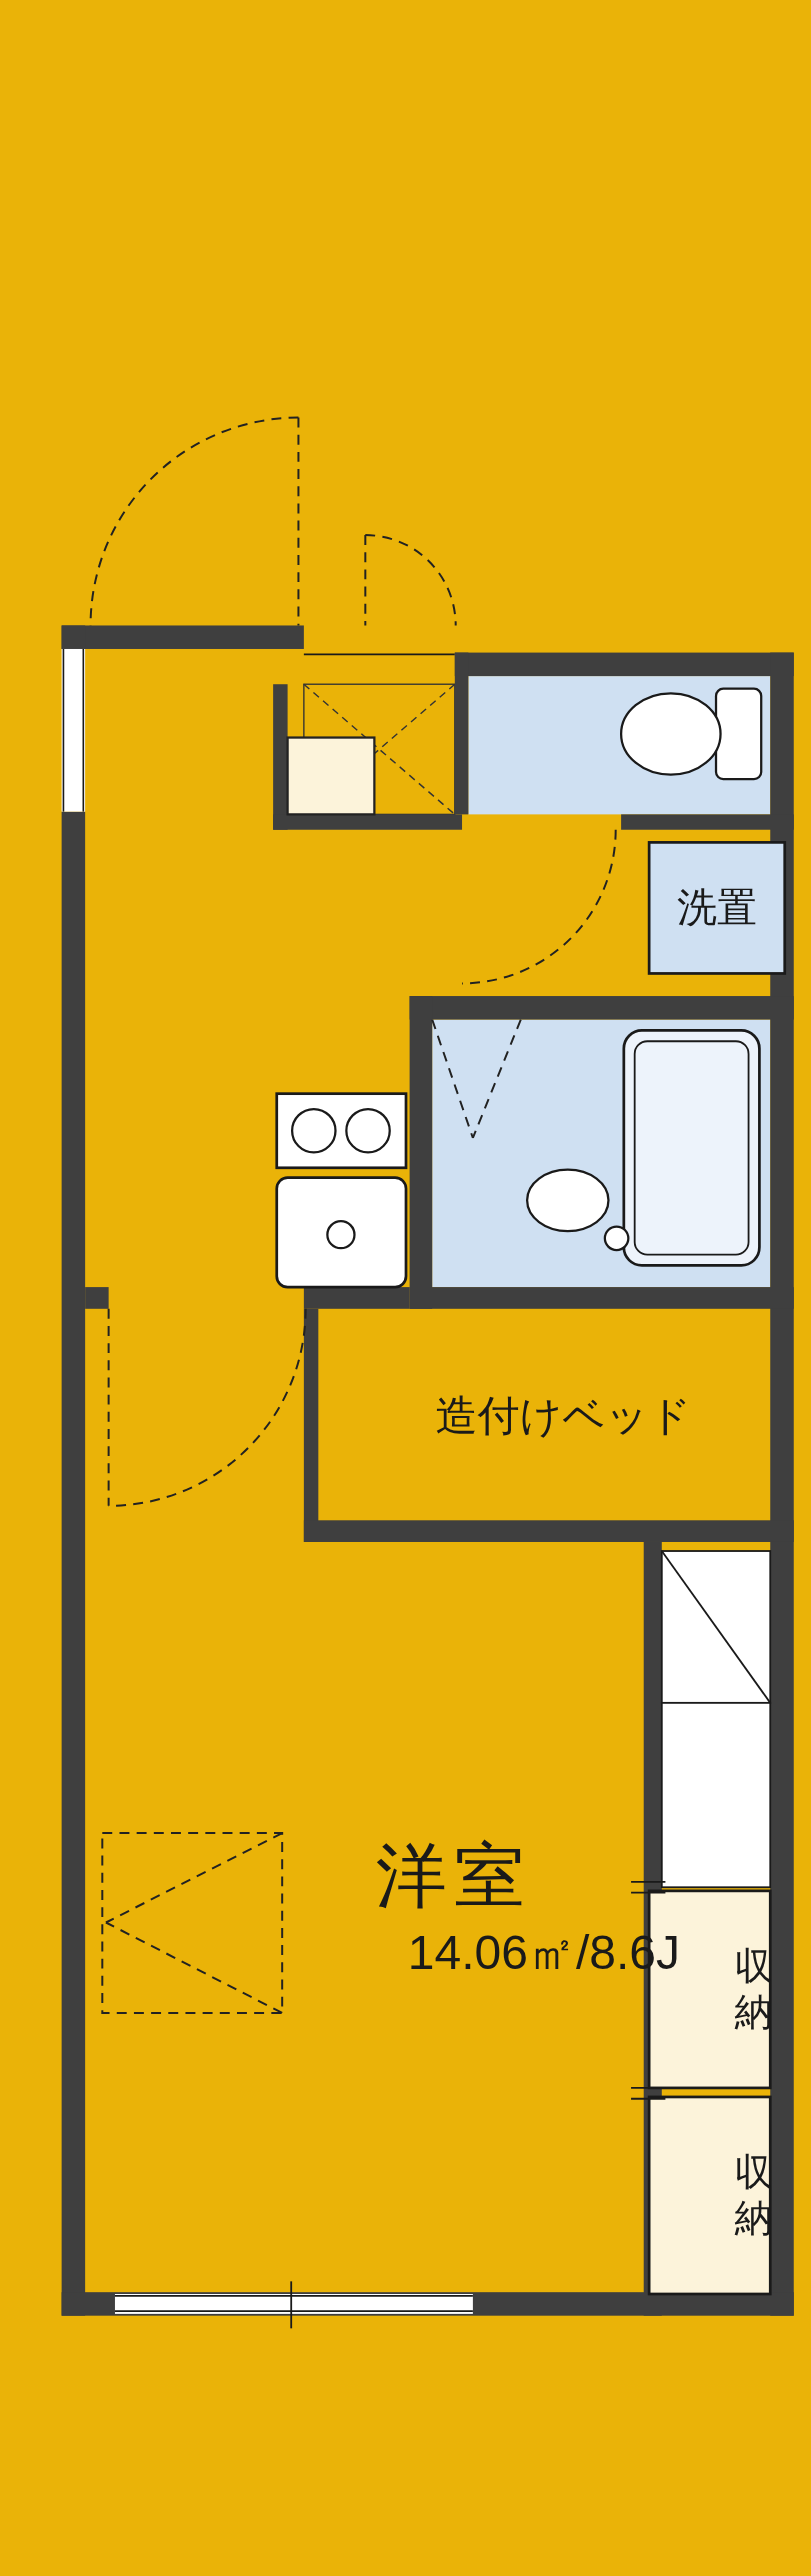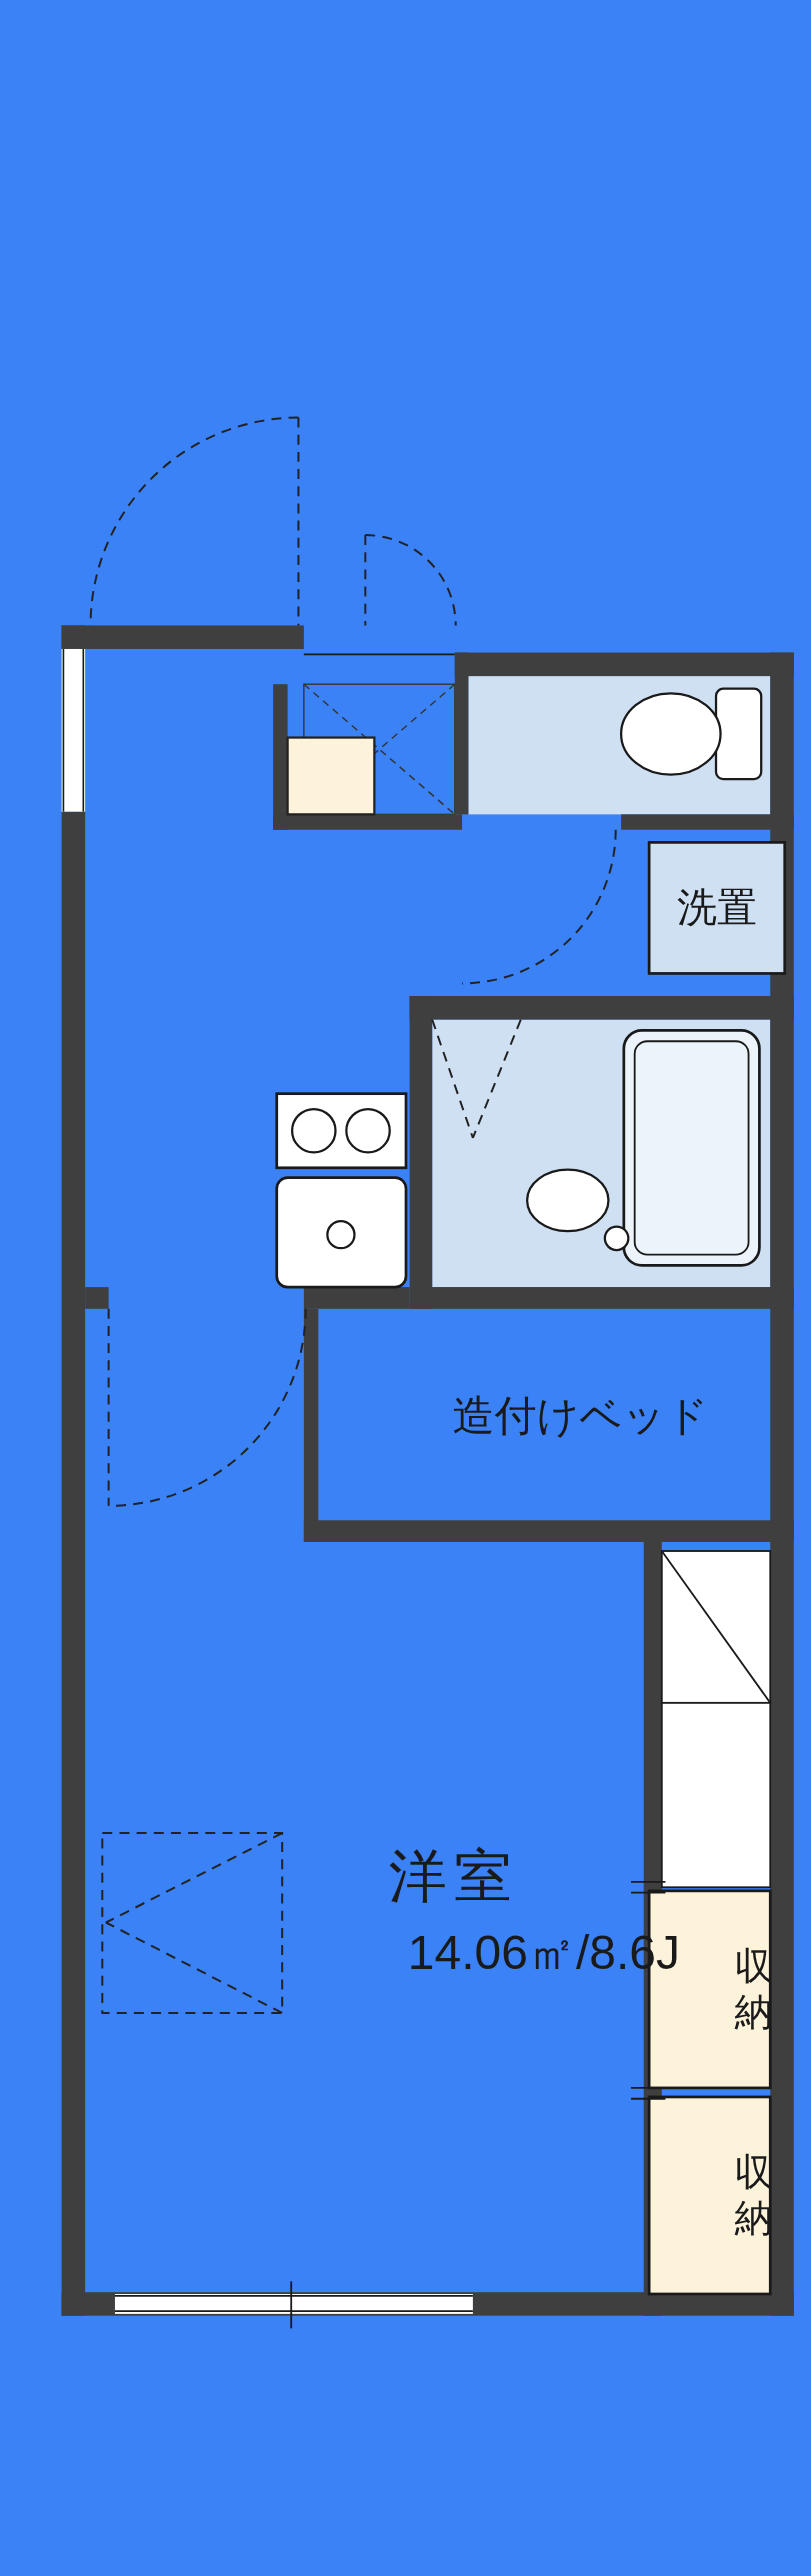--- a/index.html
+++ b/index.html
@@ -1,32 +1,32 @@
 <!DOCTYPE html>
 <html style="--wall: #3f3f3f; --water: #cfe0f2; --cream: #fcf3da; --line: #1a1a1a;font-size:14.5px"><head>
 <meta charset="utf-8">
 <style>
   html,body{margin:0;padding:0;background:#fff;}
-  .canvas{position:relative;width:812px;height:2576px;background:#3b82f6;
+  .canvas{position:relative;width:812px;height:2576px;background:#eab308;
           font-family:"Liberation Sans",sans-serif;overflow:hidden;}
   .canvas svg{position:absolute;left:0;top:0;}
   .wall{fill:var(--wall,#3f3f3f);}
   .water{fill:var(--water,#cfe0f2);}
   .creamfill{fill:var(--cream,#fcf3da);}
   .ln{stroke:var(--line,#1a1a1a);fill:none;}
   .lnw{stroke:var(--line,#1a1a1a);fill:#fff;}
   .box{stroke:var(--line,#1a1a1a);stroke-width:3;}
   .dash{stroke:#222;fill:none;stroke-dasharray:11 8;stroke-width:2.2;}
   .dashthin{stroke:#333;fill:none;stroke-dasharray:8 6;stroke-width:1.6;}
   .lbl{position:absolute;display:flex;align-items:center;justify-content:center;
        color:var(--line,#111);white-space:nowrap;}
   #washer-label{left:649px;top:842px;width:136px;height:131px;font-size:40px;font-weight:500;}
-  #bed-label{left:326px;top:1321px;width:461px;height:190px;flex-direction:column;
+  #bed-label{left:309px;top:1321px;width:461px;height:190px;flex-direction:column;
              font-size:42px;line-height:1.45;font-weight:500;padding-left:24px;}
-  #room-name{left:228px;top:1833px;width:452px;height:87px;font-size:58px;letter-spacing:7.2px;font-weight:500;}
+  #room-name{left:228px;top:1833px;width:452px;height:87px;font-size:71px;letter-spacing:7.2px;font-weight:500;}
   #room-size{left:228px;top:1923px;width:452px;height:60px;font-size:48px;justify-content:flex-end;}
   .storage-label{left:649px;width:121px;height:197px;padding-left:44px;}
   .storage-label span{display:block;width:43px;font-size:38px;line-height:1.2;
                       word-break:break-all;text-align:center;white-space:normal;font-weight:500;}
   #storage1-label{top:1891px;}
   #storage2-label{top:2097px;}
 </style>
 </head>
 <body>
 

